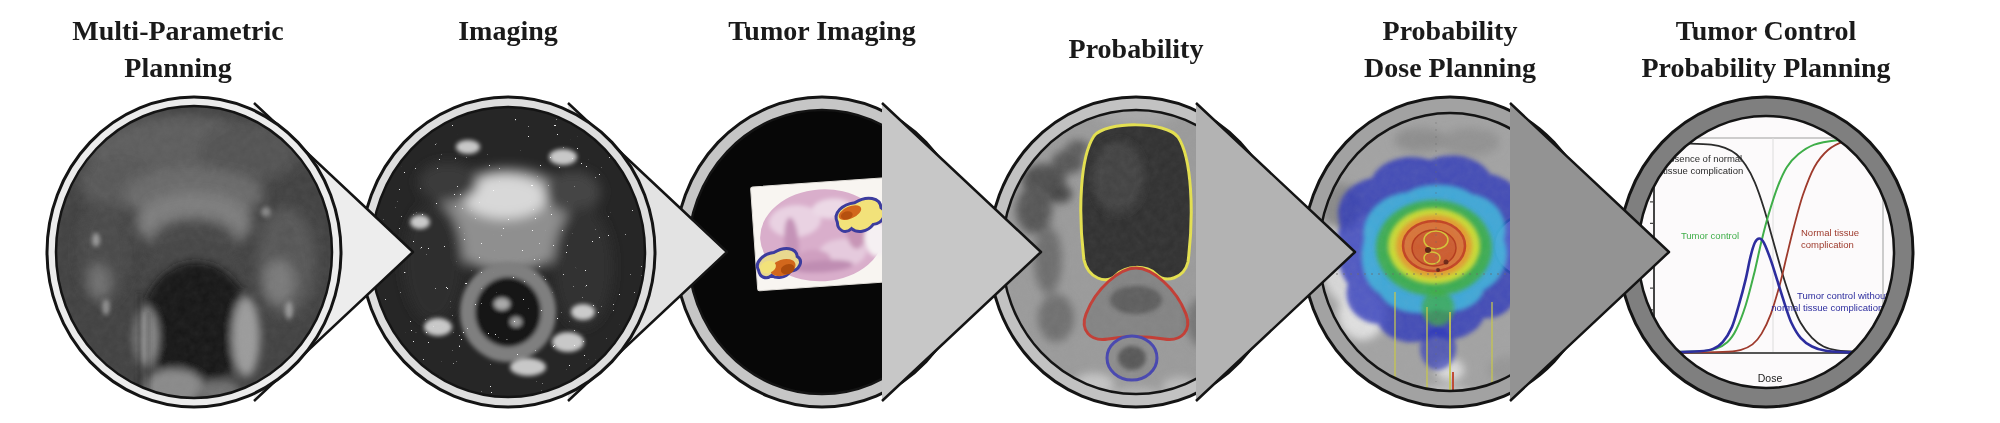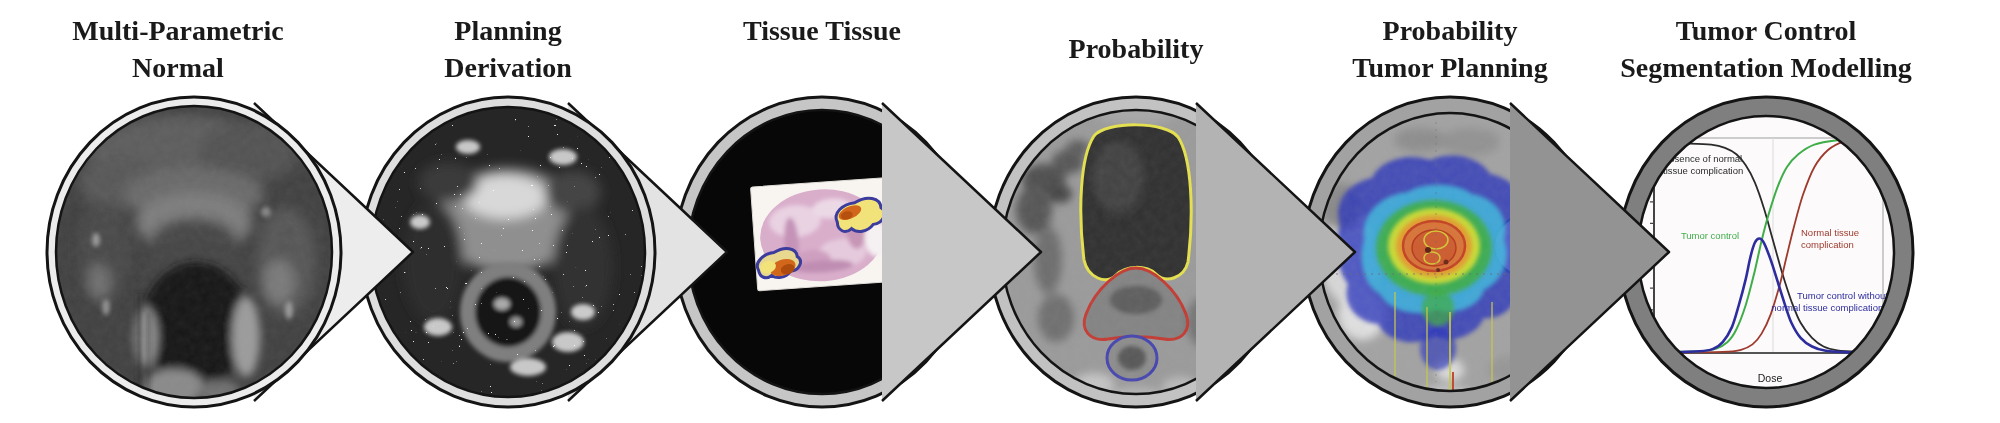--- a/index.html
+++ b/index.html
@@ -289,34 +289,33 @@
         <ellipse cx="72" cy="-40" rx="5" ry="5" fill="#888888"></ellipse>
       </g>
       <rect x="-140" y="-148" width="280" height="296" filter="url(#fGrain)" opacity="0.18"></rect>
     </g>
     <ellipse rx="138" ry="146" fill="none" stroke="#141414" stroke-width="2.5"></ellipse>
   </g>
 </svg>
 
 <div class="title" style="left:8px">
   <span>Multi-Parametric</span>
-      <span>Normal</span>
+      <span>Planning</span>
 </div>
 <div class="title" style="left:338px">
-  <span>Planning</span>
-      <span>Derivation</span>
+  <span>Imaging</span>
 </div>
 <div class="title" style="left:652px">
-  <span>Tissue Tissue</span>
+  <span>Tumor Imaging</span>
 </div>
 <div class="title one-line" style="left:966px">
   <span>Probability</span>
 </div>
 <div class="title" style="left:1280px">
   <span>Probability</span>
-      <span>Tumor Planning</span>
+      <span>Dose Planning</span>
 </div>
 <div class="title" style="left:1596px">
   <span>Tumor Control</span>
-      <span>Segmentation Modelling</span>
+      <span>Probability Planning</span>
 </div>
 
 </div>
 
 </body></html>

